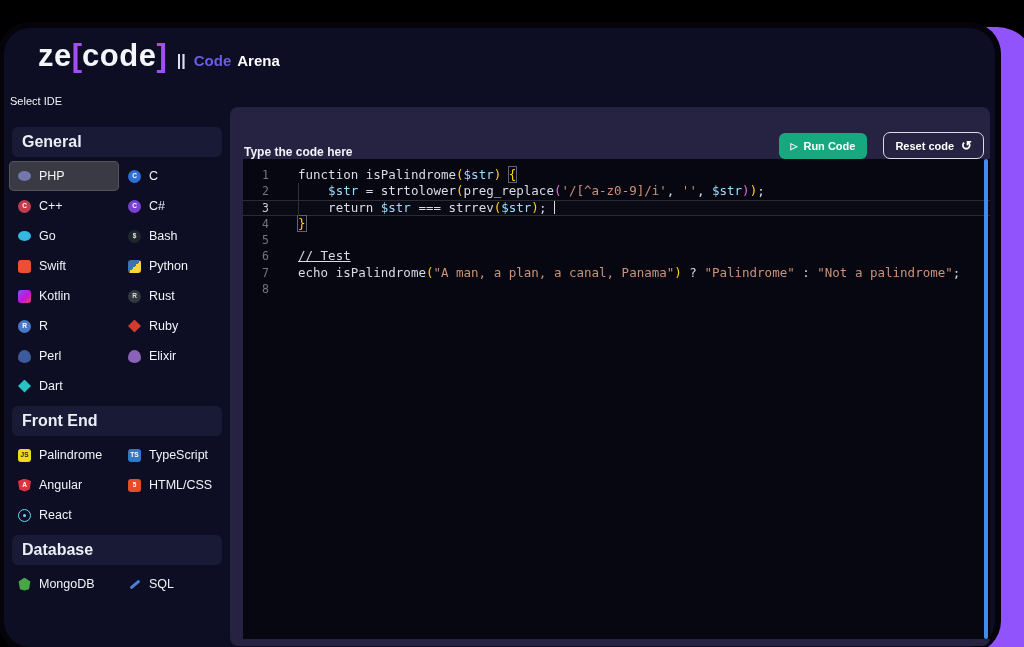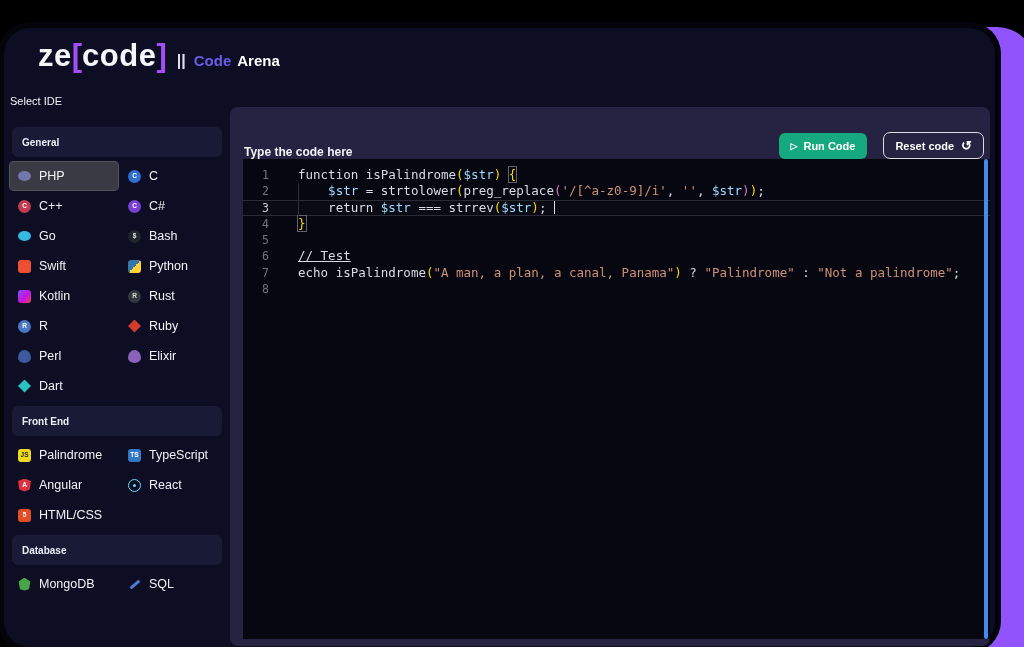--- a/index.html
+++ b/index.html
@@ -27,21 +27,21 @@
   .lg-bracket { font-size:31px; font-weight:700; }
   .lg-sep { font-size:16px; font-weight:700; color:#dfe1f0; margin:0 8px 0 10px; }
   .lg-sub1 { font-size:15px; font-weight:700; margin-right:6px; }
   .lg-sub2 { font-size:15px; font-weight:700; color:#ffffff; }
   .select-ide { position:absolute; left:6px; top:67px; font-size:11px; color:#f2f3f7; }
   
   .sidebar { position:absolute; left:0; top:99px; width:226px; }
   .sec-header {
     margin:0 8px 0 8px; height:30px; background:#191a36; border-radius:6px;
     display:flex; align-items:center; padding-left:10px;
-    font-size:10px; font-weight:700; color:#eceef6;
+    font-size:16px; font-weight:700; color:#eceef6;
   }
   .sec-header + .sec-grid { padding-top:4px; }
   .sec-grid { display:grid; grid-template-columns:110px 1fr; padding-left:5px; padding-bottom:0; }
   .sec-grid + .sec-header { margin-top:5px; }
   .lang-item {
     height:30px; display:flex; align-items:center; padding:0 9px;
     border-radius:5px; cursor:pointer;
   }
   .lang-item.selected { background:#3a3a44; box-shadow:inset 0 0 0 1px #55555e; }
   .lang-label { font-size:12.5px; color:#f2f3f7; font-weight:500; }
@@ -185,28 +185,28 @@
         </div>
         <div class="lang-item">
           <span class="lang-icon shape-square" style="background: rgb(49, 120, 198); color: rgb(255, 255, 255);">TS</span>
           <span class="lang-label">TypeScript</span>
         </div>
         <div class="lang-item">
           <span class="lang-icon shape-shield" style="background: rgb(221, 51, 64); color: rgb(255, 255, 255);">A</span>
           <span class="lang-label">Angular</span>
         </div>
         <div class="lang-item">
+          <span class="lang-icon shape-square" style="background: rgb(228, 77, 38); color: rgb(255, 255, 255);">5</span>
+          <span class="lang-label">HTML/CSS</span>
+        </div>
+        <div class="lang-item">
           <span class="lang-icon shape-atom" style="border: 1px solid rgb(97, 218, 251); border-radius: 50%;">
             <i class="atom-dot" style="background: rgb(97, 218, 251);"></i>
           </span>
           <span class="lang-label">React</span>
-        </div>
-        <div class="lang-item">
-          <span class="lang-icon shape-square" style="background: rgb(228, 77, 38); color: rgb(255, 255, 255);">5</span>
-          <span class="lang-label">HTML/CSS</span>
         </div>
       </div>
       <div class="sec-header">Database</div>
       <div class="sec-grid">
         <div class="lang-item">
           <span class="lang-icon shape-leaf" style="background: rgb(72, 165, 72);"></span>
           <span class="lang-label">MongoDB</span>
         </div>
         <div class="lang-item">
           <span class="lang-icon shape-slash">

